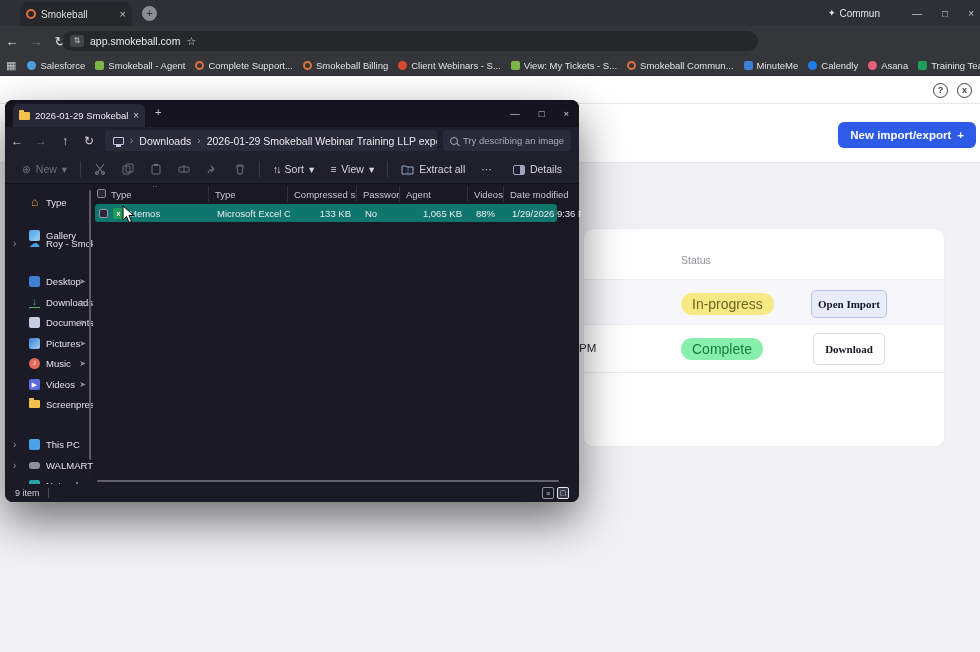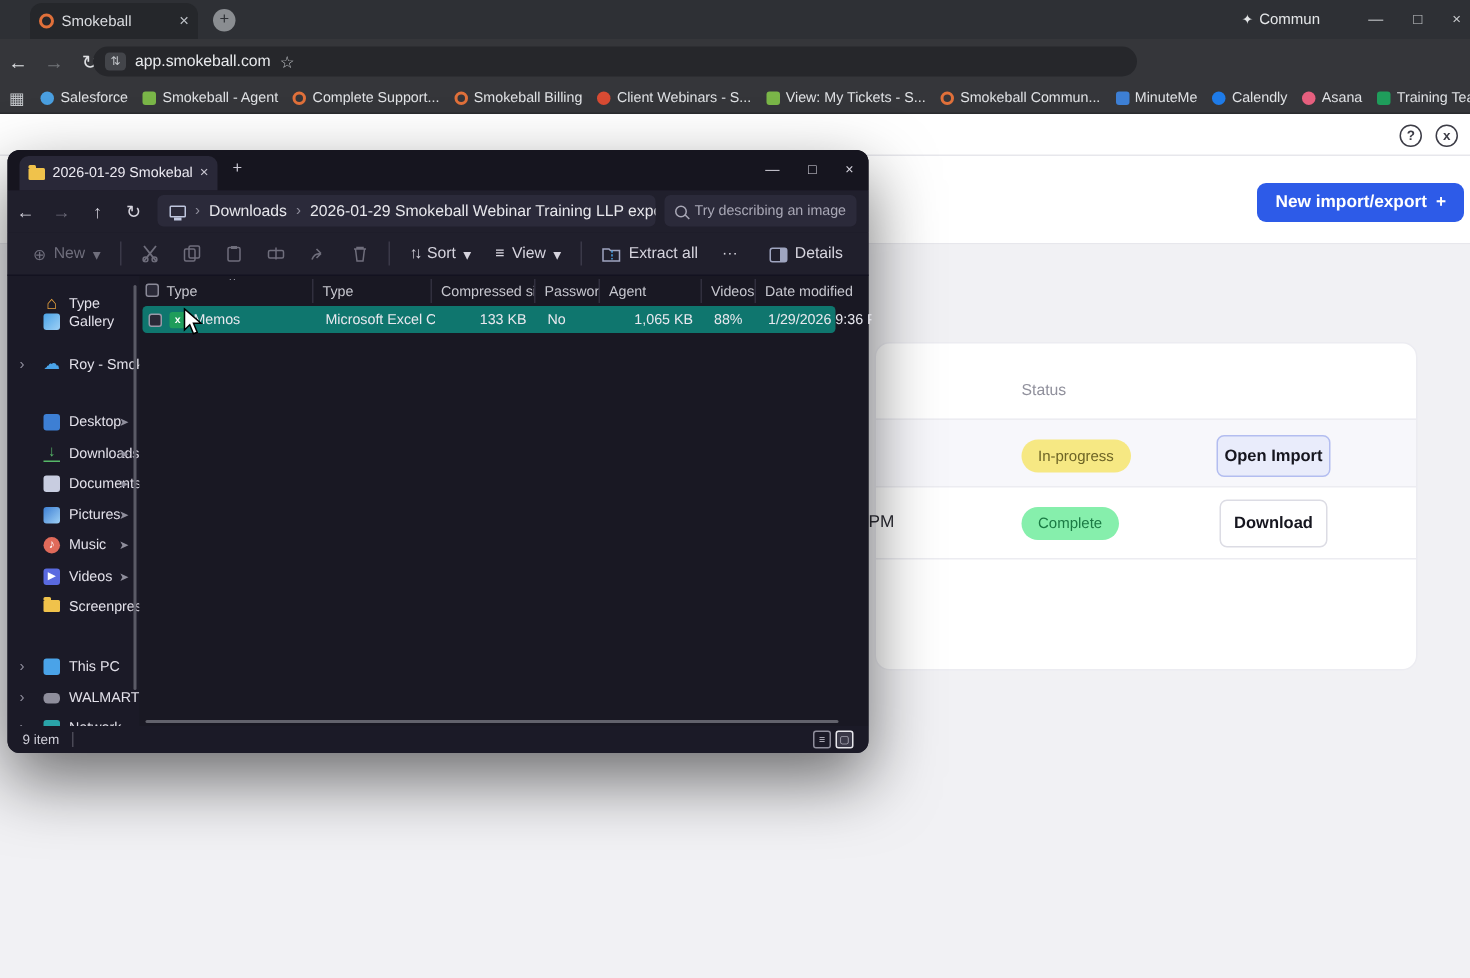--- a/index.html
+++ b/index.html
@@ -56,25 +56,25 @@
              line-height:13px; }
   .pg-sub { position:absolute; left:0; top:28px; width:980px; height:59px; background:#fff;
             border-bottom:1px solid #e7e7ec; }
   .btn-primary { position:absolute; right:4px; top:18px; height:26px; padding:0 12px; background:#2d5be8;
                  color:#fff; border:none; border-radius:6px; font-size:11.5px; font-weight:bold;
                  font-family:inherit; display:flex; align-items:center; gap:6px; }
   .card { position:absolute; left:583px; top:152px; width:362px; height:219px; background:#fff;
           border-radius:10px; border:1px solid #ececf1; }
   .status-h { position:absolute; left:97px; top:25px; font-size:10.5px; color:#90909c; }
   .crow { position:absolute; left:0; width:100%; border-top:1px solid #ececf1; }
-  .badge { position:absolute; height:22px; border-radius:12px; padding:0 11px; font-size:10px;
+  .badge { position:absolute; height:22px; border-radius:12px; padding:0 11px; font-size:14px;
            display:flex; align-items:center; }
   .badge.warn { background:#f6e883; color:#6d6426; }
   .badge.ok { background:#86efac; color:#1b7a44; }
-  .btn-sec { position:absolute; font-family:Liberation Sans, sans-serif; font-size:11px; font-weight:bold; color:#16161f;
+  .btn-sec { position:absolute; font-family:Liberation Serif, serif; font-size:11px; font-weight:bold; color:#16161f;
              border-radius:5px; display:flex; align-items:center; justify-content:center; }
   .btn-open { left:227px; top:10px; width:76px; height:28px; background:#e9ecfb; border:1px solid #b3bdf0; }
   .btn-dl { left:229px; top:8px; width:72px; height:32px; background:#fff; border:1px solid #dcdce4; }
   .pm-frag { position:absolute; left:579px; top:266px; font-size:11.5px; color:#2b2b33; }
 
   
   #explorer { position:absolute; left:5px; top:100px; width:574px; height:402px; background:#1b1a27;
               border-radius:8px; box-shadow:0 18px 45px rgba(0,0,0,.55); color:#e7e7ec; font-size:10.5px;
               z-index:10; }
   .x-tabbar { position:absolute; left:0; top:0; width:100%; height:27px; background:#16151f;
@@ -381,21 +381,21 @@
       <span class="panel-ico"></span>
       <span>Details</span>
     </span>
   </div>
 
   <div class="x-side">
     <div class="sit" style="top:9px;">
         <span class="sic" style="color:#e8a33d;font-size:12px;">⌂</span>
         <span>Type</span>
       </div>
-    <div class="sit" style="top:21px;">
+    <div class="sit" style="top:42px;">
         <span class="sic" style="background:linear-gradient(135deg,#4aa3e8,#9ed0f5);"></span>
         <span>Gallery</span>
       </div>
     <div class="sit" style="top:50px;">
         <span class="exp">›</span>
         <span class="sic" style="color:#4aa3e8;font-size:11px;">☁</span>
         <span>Roy - Smokebal</span>
       </div>
 
     <div class="sit" style="top:88px;">

